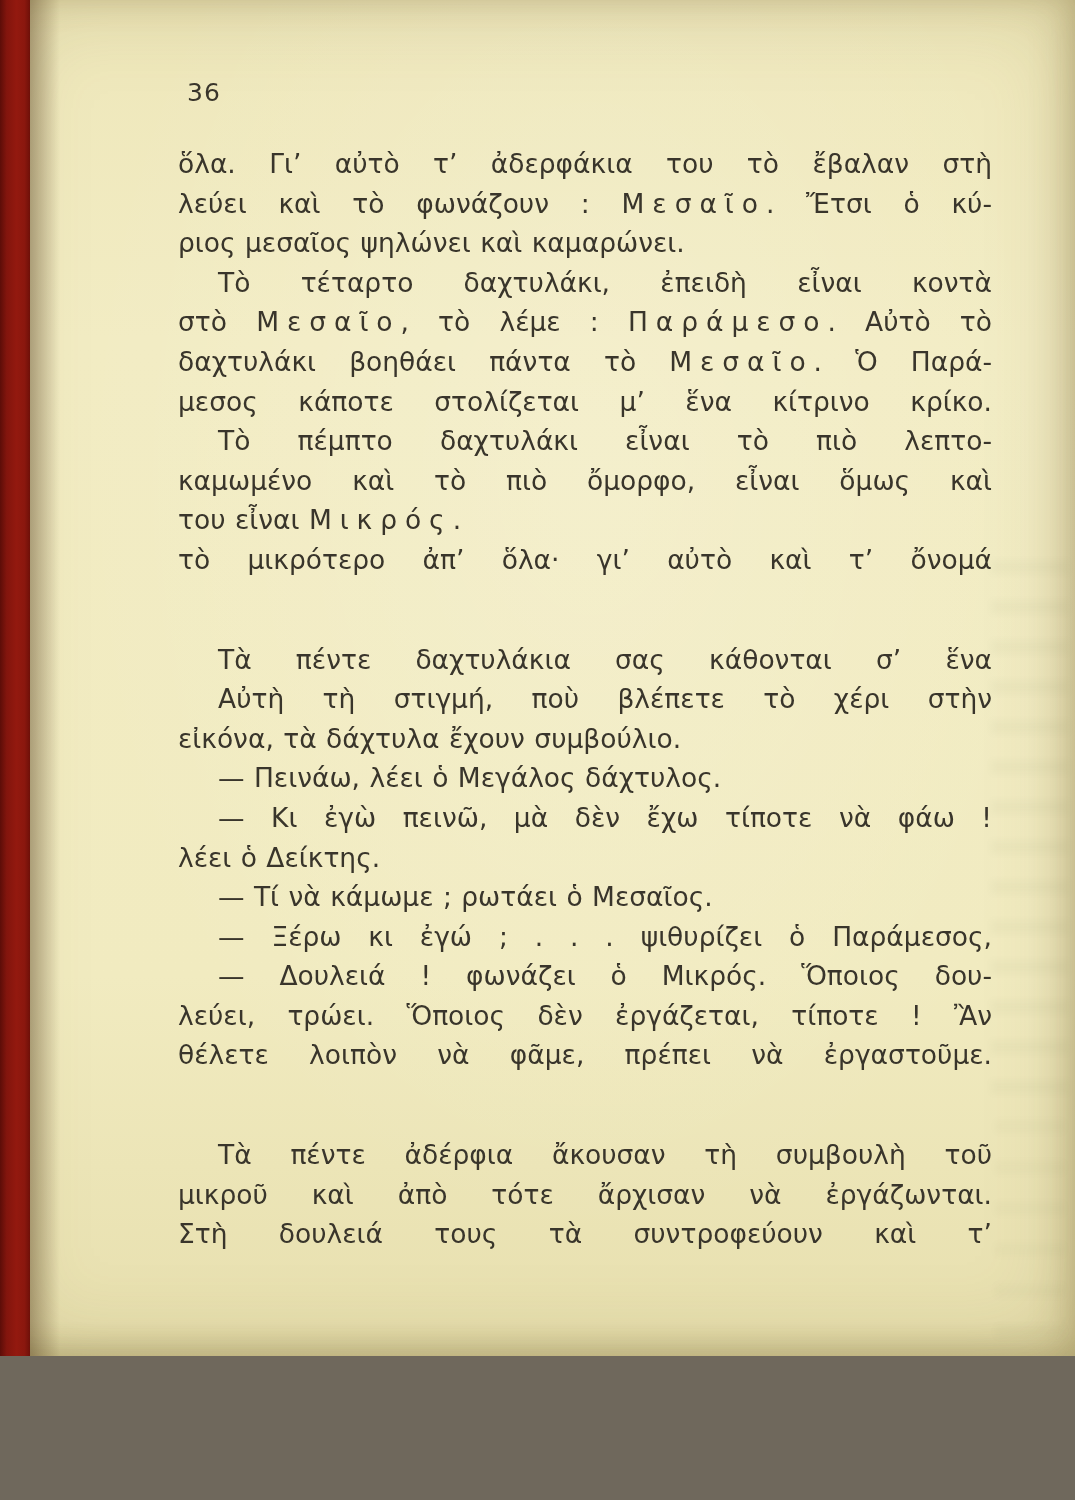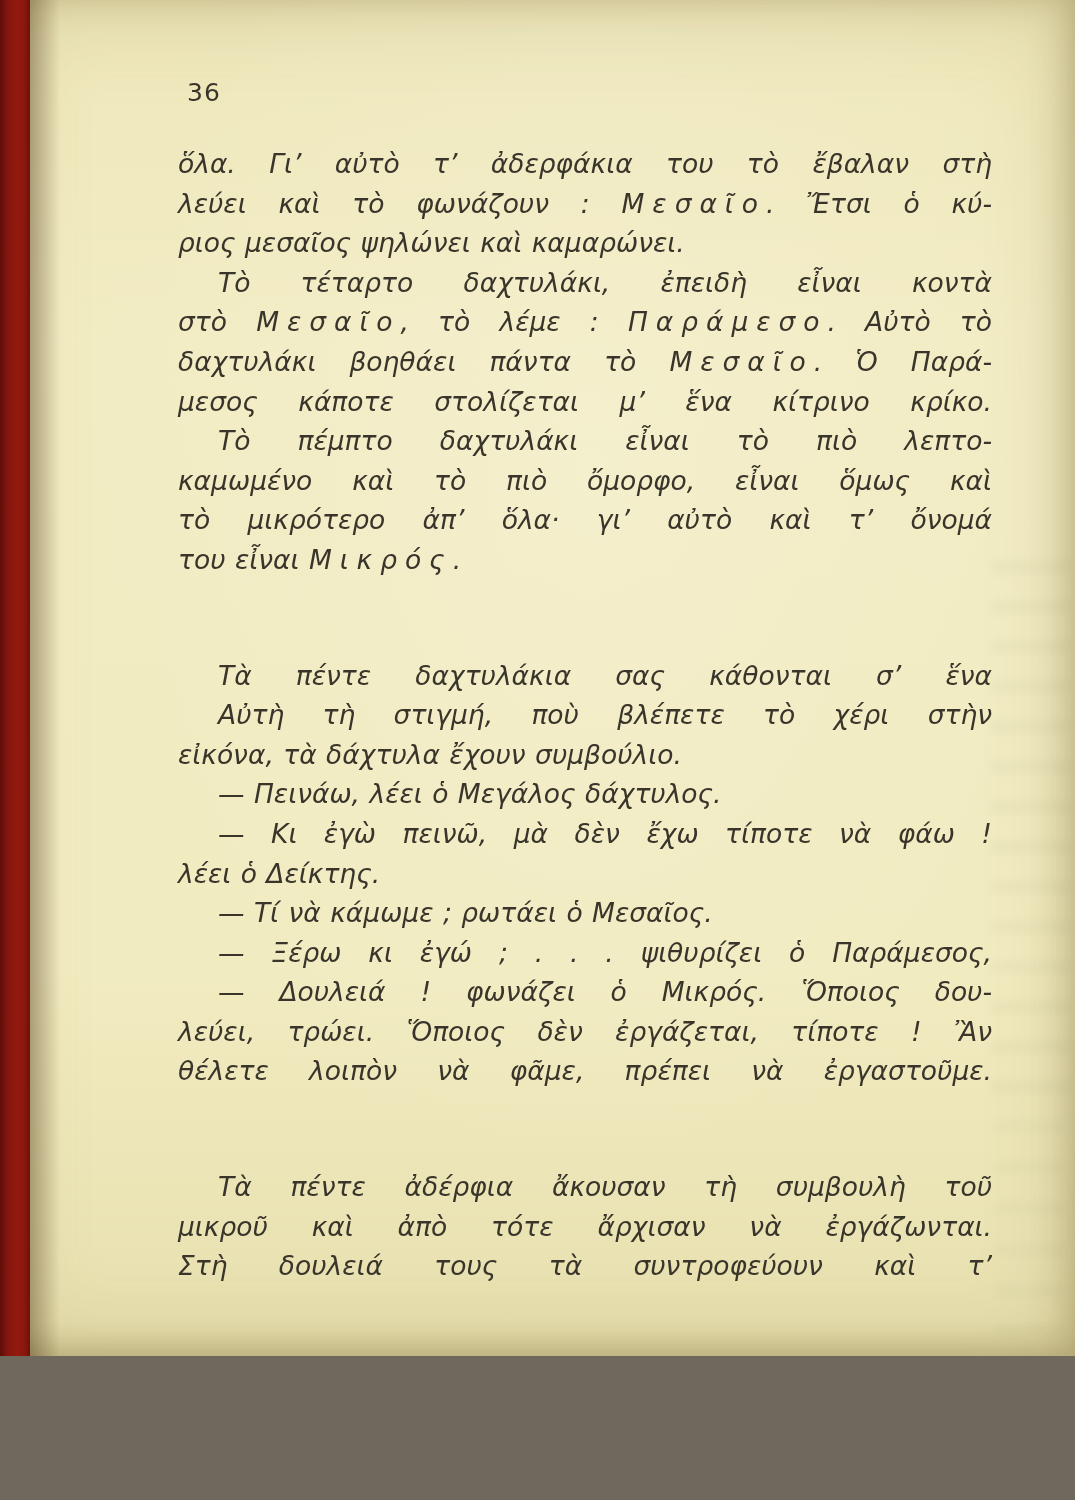--- a/index.html
+++ b/index.html
@@ -33,22 +33,22 @@
   .page-number {
     position: absolute; left: 187px; top: 78px;
     font-size: 25px; letter-spacing: 1px;
   }
 
   .text {
     position: absolute; left: 178px; top: 144px; width: 814px;
     font-size: 26.5px; line-height: 39.6px;
     word-spacing: 1px;
   }
-  .block + .block { margin-top: 76px; }
-  .line { text-align: left; font-style: italic; }
+  .block + .block { margin-top: 60px; }
+  .line { text-align: left; }
   .line.j { text-align: justify; text-align-last: justify; }
   .line.ind { padding-left: 40px; }
   .sp { letter-spacing: 0.3em; }
 
   .speck {
     position: absolute; left: 386px; top: 1431px; width: 11px; height: 14px;
     background: #211d15; border-radius: 55% 42% 58% 46%;
     transform: rotate(18deg);
     box-shadow: 1px 1px 0 rgba(33,29,21,0.4);
   }
@@ -82,22 +82,22 @@
       <div class="block">
         <div class="line j"><span>ὅλα. Γι’ αὐτὸ τ’ ἀδερφάκια του τὸ ἔβαλαν στὴ</span></div>
         <div class="line j"><span>λεύει καὶ τὸ φωνάζουν : </span><span class="sp">Μεσαῖο</span><span>. Ἔτσι ὁ κύ-</span></div>
         <div class="line"><span>ριος μεσαῖος ψηλώνει καὶ καμαρώνει.</span></div>
         <div class="line j ind"><span>Τὸ τέταρτο δαχτυλάκι, ἐπειδὴ εἶναι κοντὰ</span></div>
         <div class="line j"><span>στὸ </span><span class="sp">Μεσαῖο</span><span>, τὸ λέμε : </span><span class="sp">Παράμεσο</span><span>. Αὐτὸ τὸ</span></div>
         <div class="line j"><span>δαχτυλάκι βοηθάει πάντα τὸ </span><span class="sp">Μεσαῖο</span><span>. Ὁ Παρά-</span></div>
         <div class="line j"><span>μεσος κάποτε στολίζεται μ’ ἕνα κίτρινο κρίκο.</span></div>
         <div class="line j ind"><span>Τὸ πέμπτο δαχτυλάκι εἶναι τὸ πιὸ λεπτο-</span></div>
         <div class="line j"><span>καμωμένο καὶ τὸ πιὸ ὄμορφο, εἶναι ὅμως καὶ</span></div>
+        <div class="line"><span>του εἶναι </span><span class="sp">Μικρός</span><span>.</span></div>
         <div class="line j"><span>τὸ μικρότερο ἀπ’ ὅλα· γι’ αὐτὸ καὶ τ’ ὄνομά</span></div>
-        <div class="line"><span>του εἶναι </span><span class="sp">Μικρός</span><span>.</span></div>
       </div>
       <div class="block">
         <div class="line j ind"><span>Τὰ πέντε δαχτυλάκια σας κάθονται σ’ ἕνα</span></div>
         <div class="line j ind"><span>Αὐτὴ τὴ στιγμή, ποὺ βλέπετε τὸ χέρι στὴν</span></div>
         <div class="line"><span>εἰκόνα, τὰ δάχτυλα ἔχουν συμβούλιο.</span></div>
         <div class="line ind"><span>— Πεινάω, λέει ὁ Μεγάλος δάχτυλος.</span></div>
         <div class="line j ind"><span>— Κι ἐγὼ πεινῶ, μὰ δὲν ἔχω τίποτε νὰ φάω !</span></div>
         <div class="line"><span>λέει ὁ Δείκτης.</span></div>
         <div class="line ind"><span>— Τί νὰ κάμωμε ; ρωτάει ὁ Μεσαῖος.</span></div>
         <div class="line j ind"><span>— Ξέρω κι ἐγώ ; . . . ψιθυρίζει ὁ Παράμεσος,</span></div>

